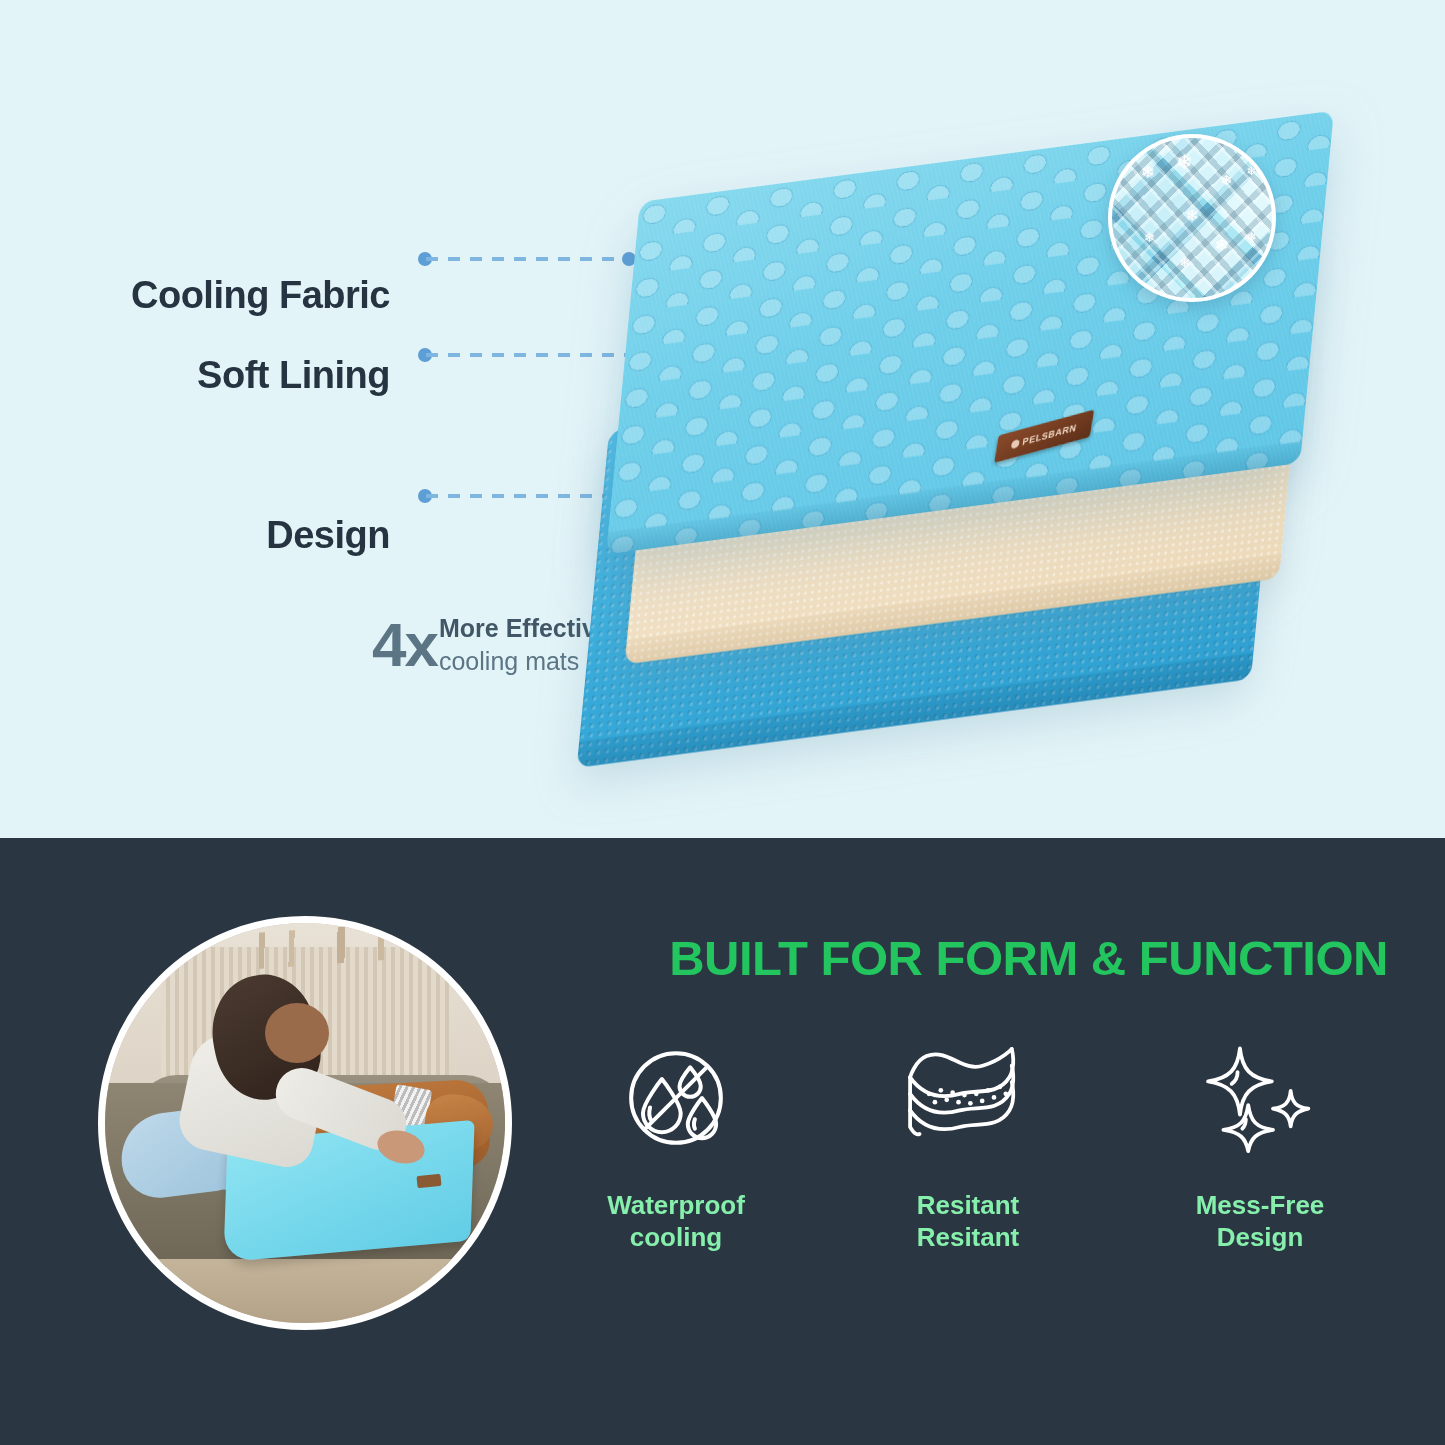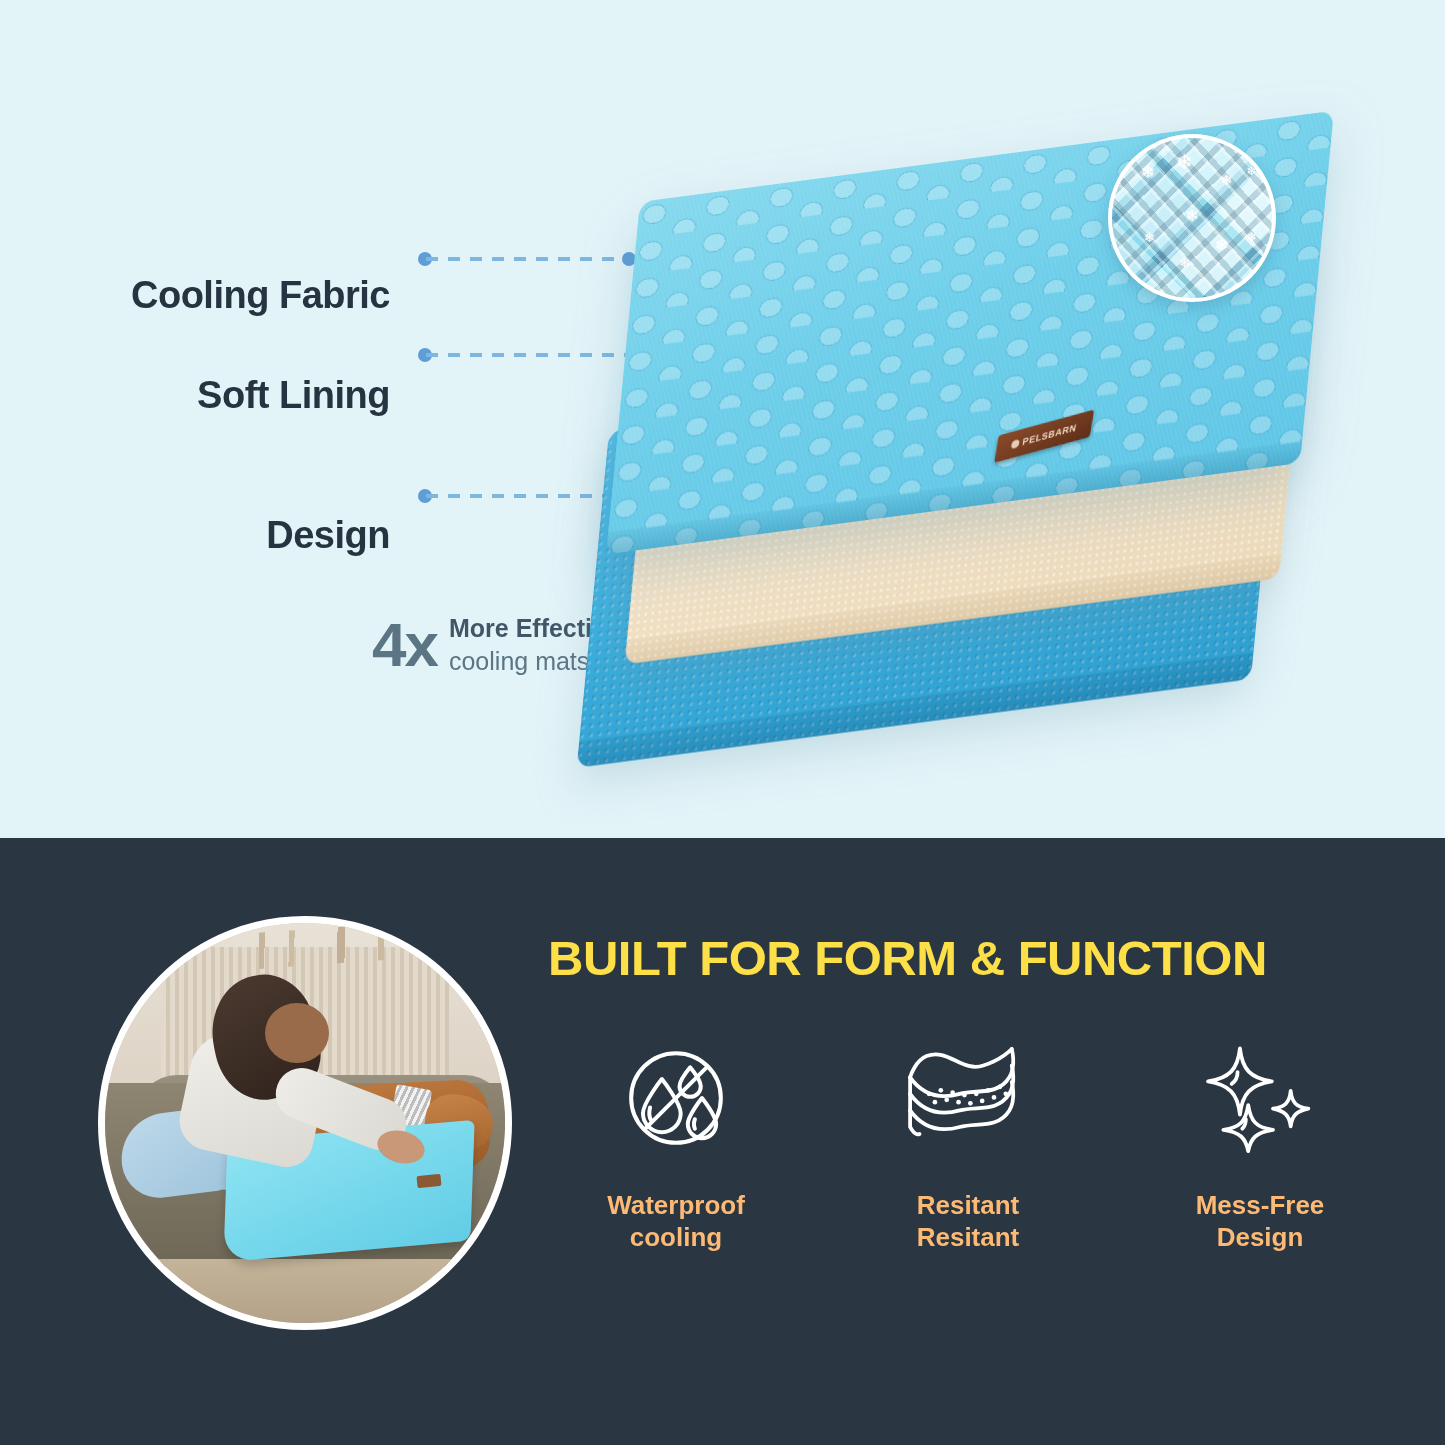--- a/index.html
+++ b/index.html
@@ -25,21 +25,21 @@
     width:360px;
     text-align:right;
     right:10px;
     color:#263340;
     font-weight:bold;
     font-size:38px;
     line-height:1.18;
     letter-spacing:-0.5px;
   }
   .cl-1{top:232px;}
-  .cl-2{top:332px;text-align:right;}
+  .cl-2{top:312px;text-align:right;}
   .cl-3{top:472px;}
 
   
   .connector{position:absolute;height:14px;}
   .conn-line{
     position:absolute;left:8px;top:5px;height:4px;
     background-image:linear-gradient(to right,#7FB6E0 0 12px,transparent 12px 22px);
     background-size:22px 4px;
     background-repeat:repeat-x;
   }
@@ -53,21 +53,21 @@
   .c1{left:418px;top:252px;width:218px;}
   .c1 .conn-line{width:200px;}
   .c2{left:418px;top:348px;width:270px;}
   .c2 .conn-line{width:252px;}
   .c3{left:418px;top:489px;width:260px;}
   .c3 .conn-line{width:242px;}
 
   
   .fourx-wrap{
     position:absolute;left:372px;top:612px;
-    display:flex;align-items:center;gap:12px;
+    display:flex;align-items:center;gap:2px;
   }
   .fourx-num{
     font-size:62px;font-weight:bold;color:#5B7585;letter-spacing:-2px;
     line-height:1;
   }
   .fourx-text{
     font-size:25px;color:#5B7585;line-height:1.32;max-width:330px;
   }
   .fourx-text b{color:#415767;font-weight:bold;}
 
@@ -255,34 +255,34 @@
     box-shadow:0 6px 10px rgba(0,0,0,.18);}
   .ph-mat2{left:24%;top:47%;width:26%;height:17%;
     background:linear-gradient(160deg,#9BE8F4,#6ED2E8);
     border-radius:20px 10px 10px 18px;transform:rotate(-20deg);}
   .ph-tag{left:78%;top:63%;width:6%;height:3%;
     background:#8A5A34;border-radius:2px;transform:rotate(-6deg);}
 
   
   .headline{
     position:absolute;left:548px;top:92px;width:840px;
-    color:#fde047;font-size:49px;font-weight:bold;
-    letter-spacing:-0.5px;text-align:left;
+    color:#22c55e;font-size:49px;font-weight:bold;
+    letter-spacing:-0.5px;text-align:right;
     white-space:nowrap;
   }
 
   
   .features{
     position:absolute;left:548px;top:190px;width:840px;
     display:flex;justify-content:space-between;
   }
   .feature{width:256px;display:flex;flex-direction:column;align-items:center;}
   .feature-icon{height:140px;display:flex;align-items:center;justify-content:center;}
   .feature-label{
-    margin-top:22px;color:#fdba74;font-size:26px;font-weight:bold;
+    margin-top:22px;color:#86efac;font-size:26px;font-weight:bold;
     text-align:center;line-height:1.22;
   }
 </style>
 </head>
 <body>
 
 <div class="page">
 
   <div class="top-section">
 

